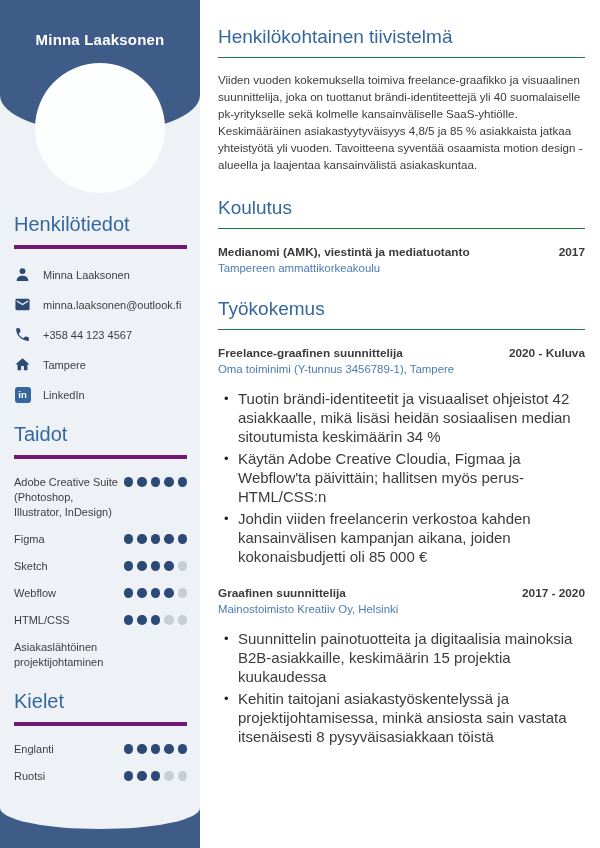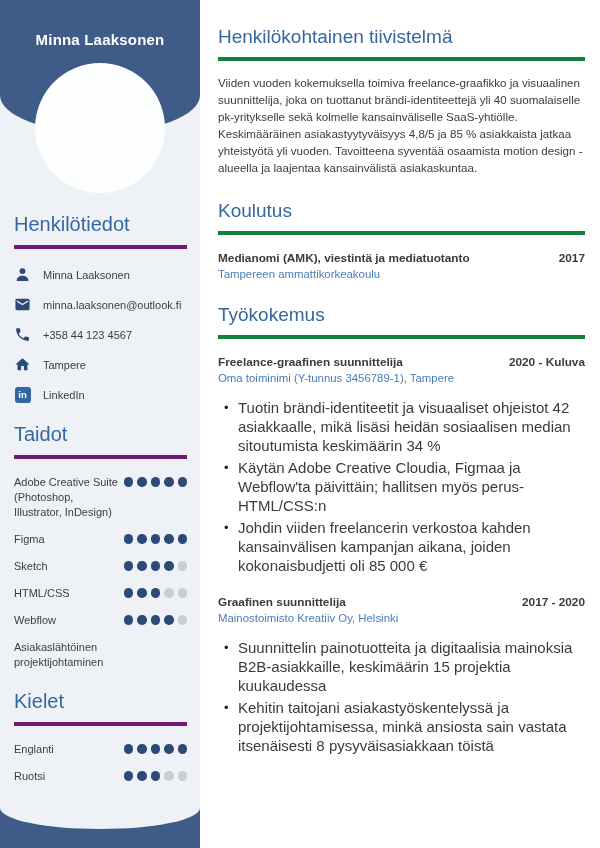--- a/index.html
+++ b/index.html
@@ -87,21 +87,21 @@
     border-radius: 0 0 50% 50% / 0 0 100% 100%;
   }
 
   
   .main { flex: 1; padding: 26px 15px 0 18px; }
   .main-title {
     color: #35679f;
     font-size: 19px;
     font-weight: 400;
     padding-bottom: 9px;
-    border-bottom: 4px solid #15803d;
+    border-bottom: 1px solid #15803d;
   }
   .summary-text {
     margin-top: 13px;
     font-size: 11.6px;
     line-height: 17px;
     color: #3b3b3b;
   }
   .section { margin-top: 24px; }
   .entry { margin-top: 16px; }
   .entry + .entry { margin-top: 20px; }
@@ -213,36 +213,36 @@
           <span class="rated-label">Sketch</span>
           <span class="dots">
               <span class="dot f"></span>
               <span class="dot f"></span>
               <span class="dot f"></span>
               <span class="dot f"></span>
               <span class="dot e"></span>
             </span>
         </div>
         <div class="rated-row">
+          <span class="rated-label">Webflow</span>
+          <span class="dots">
+              <span class="dot f"></span>
+              <span class="dot f"></span>
+              <span class="dot f"></span>
+              <span class="dot f"></span>
+              <span class="dot e"></span>
+            </span>
+        </div>
+        <div class="rated-row">
           <span class="rated-label">HTML/CSS</span>
           <span class="dots">
               <span class="dot f"></span>
               <span class="dot f"></span>
               <span class="dot f"></span>
               <span class="dot e"></span>
-              <span class="dot e"></span>
-            </span>
-        </div>
-        <div class="rated-row">
-          <span class="rated-label">Webflow</span>
-          <span class="dots">
-              <span class="dot f"></span>
-              <span class="dot f"></span>
-              <span class="dot f"></span>
-              <span class="dot f"></span>
               <span class="dot e"></span>
             </span>
         </div>
         <div class="rated-row">
           <span class="rated-label" style="width:100%">Asiakaslähtöinen projektijohtaminen</span>
 
         </div>
       </div>
 
       <h2 class="side-title">Kielet</h2>

